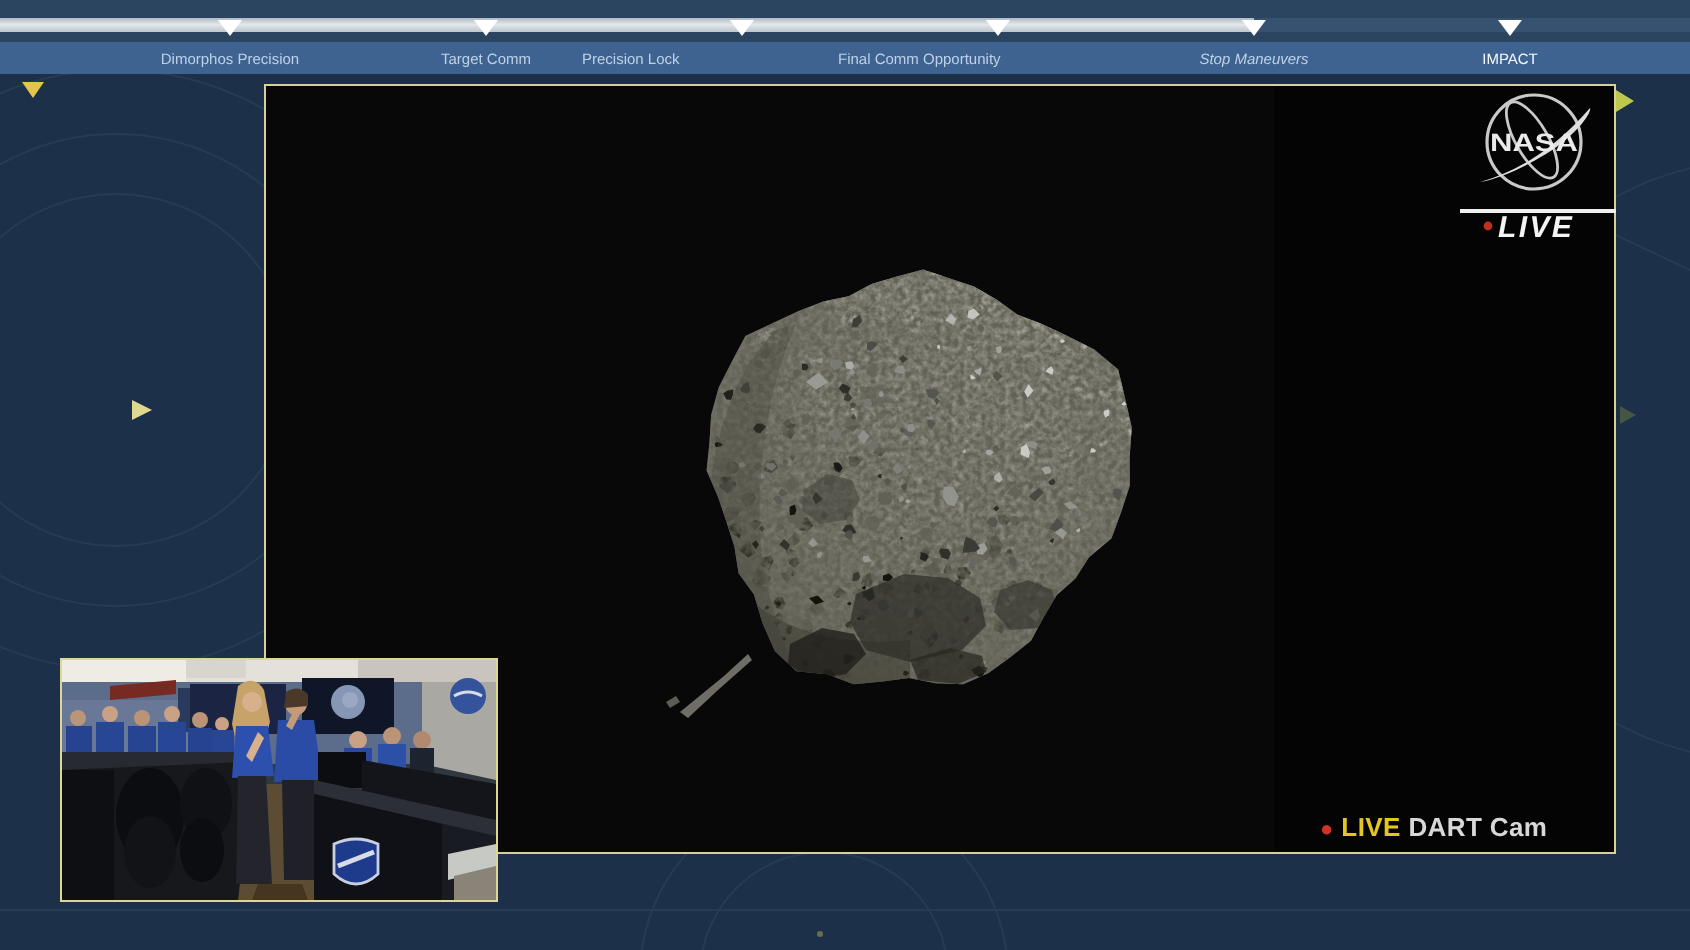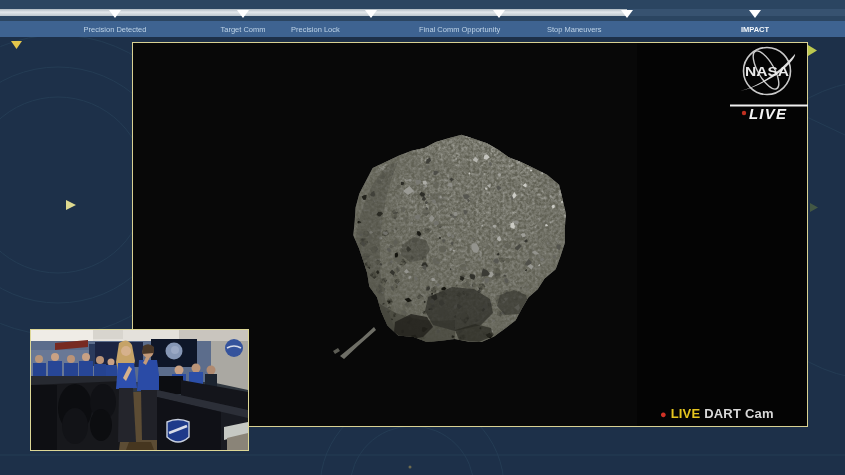--- a/index.html
+++ b/index.html
@@ -35,26 +35,26 @@
     <path d="M109 10 h12 l-6 8 z"></path>
     <path d="M237 10 h12 l-6 8 z"></path>
     <path d="M365 10 h12 l-6 8 z"></path>
     <path d="M493 10 h12 l-6 8 z"></path>
     <path d="M621 10 h12 l-6 8 z"></path>
     <path d="M749 10 h12 l-6 8 z"></path>
   </g>
 </svg>
 
 <div class="abs" style="left:0;top:21px;width:845px;height:16px;background:#3e6391;"></div>
-<div class="abs" style="top:25px;left:35px;width:160px;text-align:center;font-size:7.5px;color:#bdd2e6;">Precision Detected</div>
+<div class="abs" style="top:25px;left:35px;width:160px;text-align:center;font-size:7.5px;color:#bdd2e6;">Dimorphos Precision</div>
 <div class="abs" style="top:25px;left:163px;width:160px;text-align:center;font-size:7.5px;color:#bdd2e6;">Target Comm</div>
 <div class="abs" style="top:25px;left:291px;width:160px;text-align:left;font-size:7.5px;color:#bdd2e6;">Precision Lock</div>
 <div class="abs" style="top:25px;left:419px;width:160px;font-size:7.5px;color:#bdd2e6;">Final Comm Opportunity</div>
-<div class="abs" style="top:25px;left:547px;width:160px;text-align:left;font-size:7.5px;color:#bdd2e6;">Stop Maneuvers</div>
-<div class="abs" style="top:25px;left:675px;width:160px;text-align:center;font-size:7.5px;color:#f4f8fc;font-weight:bold;">IMPACT</div>
+<div class="abs" style="top:25px;left:547px;width:160px;text-align:center;font-size:7.5px;color:#bdd2e6;font-style:italic;">Stop Maneuvers</div>
+<div class="abs" style="top:25px;left:675px;width:160px;text-align:center;font-size:7.5px;color:#f4f8fc;font-weight:normal;">IMPACT</div>
 
 <svg class="abs" style="left:0;top:37px;" width="845" height="438" viewBox="0 0 845 438">
   <path d="M11 4 h11 l-5.5 8 z" fill="#e3c54b"></path>
   <path d="M66 163 l10 5 -10 5 z" fill="#ded98f"></path>
   <path d="M808 8 l9 5.5 -9 5.5 z" fill="#bcc84e"></path>
   <path d="M810 166 l8 4.5 -8 4.5 z" fill="#4e6144" opacity="0.8"></path>
 </svg>
 
 <div class="abs" style="left:132px;top:42px;width:674px;height:383px;border:1px solid #d8d193;background:#040404;"></div>
 <div class="abs" style="left:133px;top:43px;width:504px;height:383px;background:#080808;"></div>

